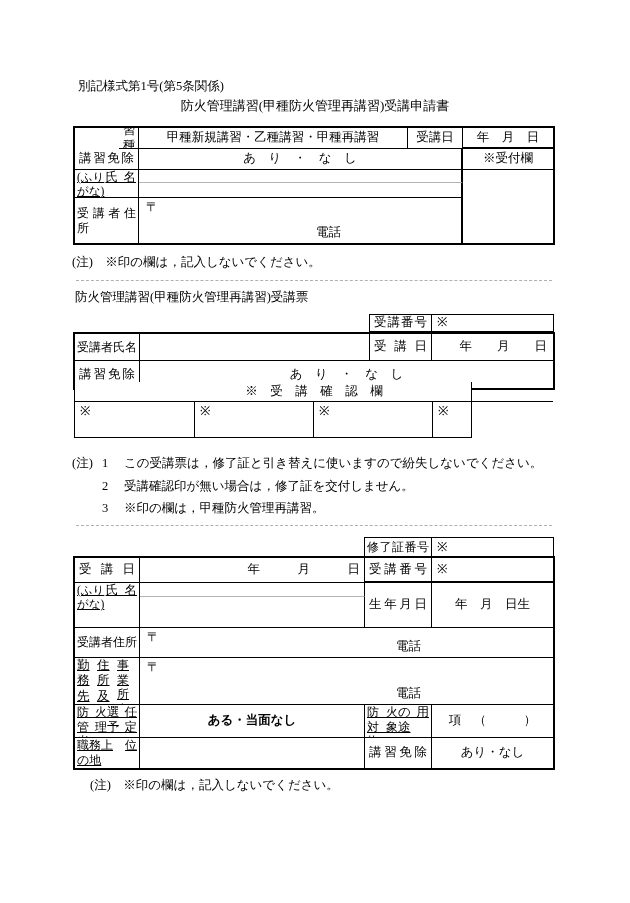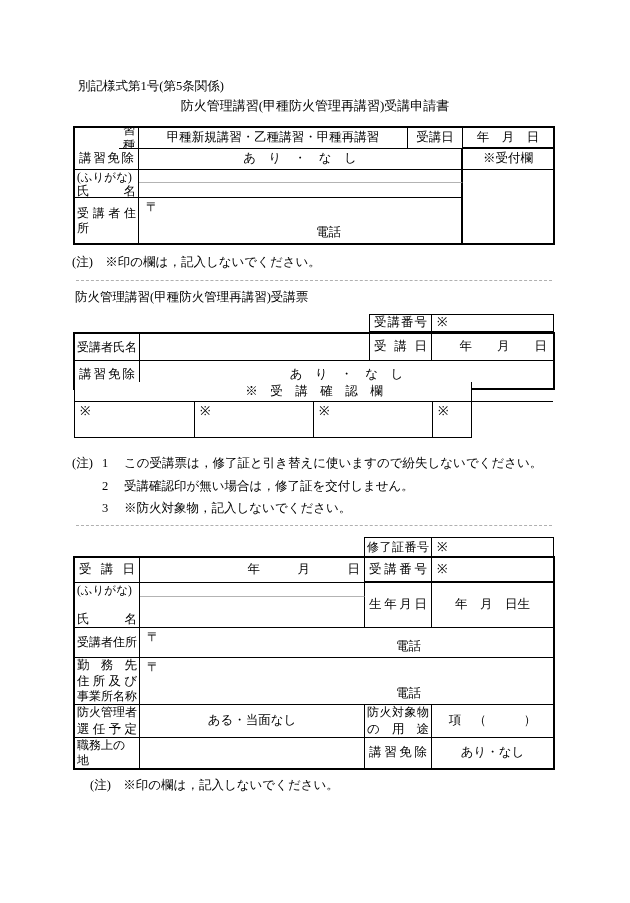--- a/index.html
+++ b/index.html
@@ -11,21 +11,21 @@
     padding-left:23px;
   }
   .abs { position:absolute; }
   .tbl { position:absolute; display:grid; background:#fff; box-sizing:border-box; }
   .b2 { border:2px solid #000; }
   .b1 { border:1px solid #000; }
   .bnt { border-top:none; }
   .cell { position:relative; display:flex; align-items:center; font-size:12.5px; line-height:1.22; box-sizing:border-box; overflow:hidden; }
   .ctr { justify-content:center; text-align:center; }
   .rt  { justify-content:flex-end; text-align:right; }
-  .col { flex-direction:column; justify-content:space-between; align-items:stretch; }
+  .col { justify-content:space-between; align-items:stretch;text-decoration:underline; }
   .tp  { align-items:flex-start; padding-top:2px; }
   .br  { border-right:1px solid #000; }
   .bb  { border-bottom:1px solid #000; }
   .br2 { border-right:2px solid #000; }
   .bb2 { border-bottom:2px solid #000; }
   .bbl { border-bottom:1px solid #b3b3b3; }
   .jfy { display:block; width:100%; text-align:justify; text-align-last:justify; }
   .sm  { font-size:12px; }
   .xs  { font-size:11.5px; }
   .lp  { padding:0 4px; }
@@ -116,21 +116,21 @@
     <div class="cell tp pl5" style="grid-area:2/4/3/5;">※</div>
   </div>
 
   <div class="txt" style="left:72px; top:456px;">
     <span class="inb w30">(注)</span><span class="inb w22">1</span><span>この受講票は，修了証と引き替えに使いますので紛失しないでください。</span>
   </div>
   <div class="txt" style="left:102px; top:479px;">
     <span class="inb w22">2</span><span>受講確認印が無い場合は，修了証を交付しません。</span>
   </div>
   <div class="txt" style="left:102px; top:501px;">
-    <span class="inb w22">3</span><span>※防火対象物，記入しないでください。</span>
+    <span class="inb w22">3</span><span>※印の欄は，甲種防火管理再講習。</span>
   </div>
 
   <div class="dash" style="left:76px; top:525px; width:476px;"></div>
 
 
   <div class="tbl b1" style="left:364px; top:537px; width:190px; height:21px; grid-template-columns:67px 121px; grid-template-rows:19px;">
     <div class="cell br lp1">
         <span class="jfy sm">修了証番号</span>
       </div>
     <div class="cell pl5">※</div>
@@ -172,21 +172,21 @@
     </div>
     <div class="cell bb" style="grid-area:5/2/6/5;">
       <span class="postal">〒</span>
       <span class="phone" style="left:62%;">電話</span>
     </div>
 
     <div class="cell br bb col lp1" style="grid-area:6/1/7/2;">
       <span class="jfy sm">防火管理者</span>
       <span class="jfy">選任予定</span>
     </div>
-    <div class="cell br bb ctr" style="grid-area:6/2/7/3;">ある・当面なし</div>
+    <div class="cell br bb ctr" style="grid-area:6/2/7/3;font-weight:bold;">ある・当面なし</div>
     <div class="cell br bb col lp1" style="grid-area:6/3/7/4;">
       <span class="jfy sm">防火対象物</span>
       <span class="jfy">の用途</span>
     </div>
     <div class="cell bb ctr" style="grid-area:6/4/7/5;">項　（　　　）</div>
 
     <div class="cell br col lp1" style="grid-area:7/1/8/2;">
       <span class="sm">職務上の地</span>
       <span class="sm">位</span>
     </div>

